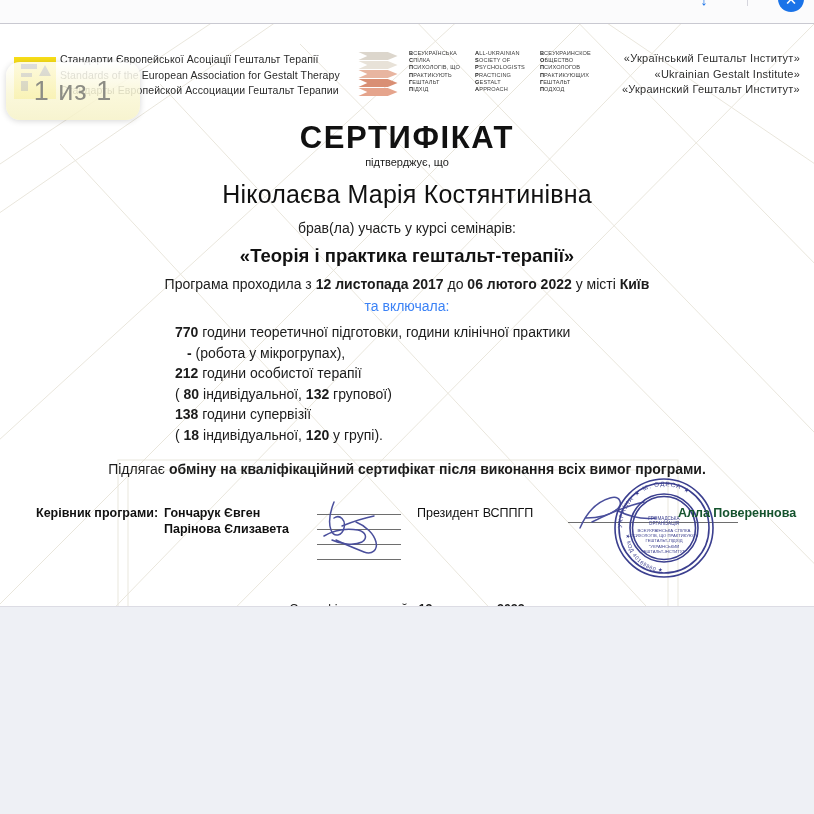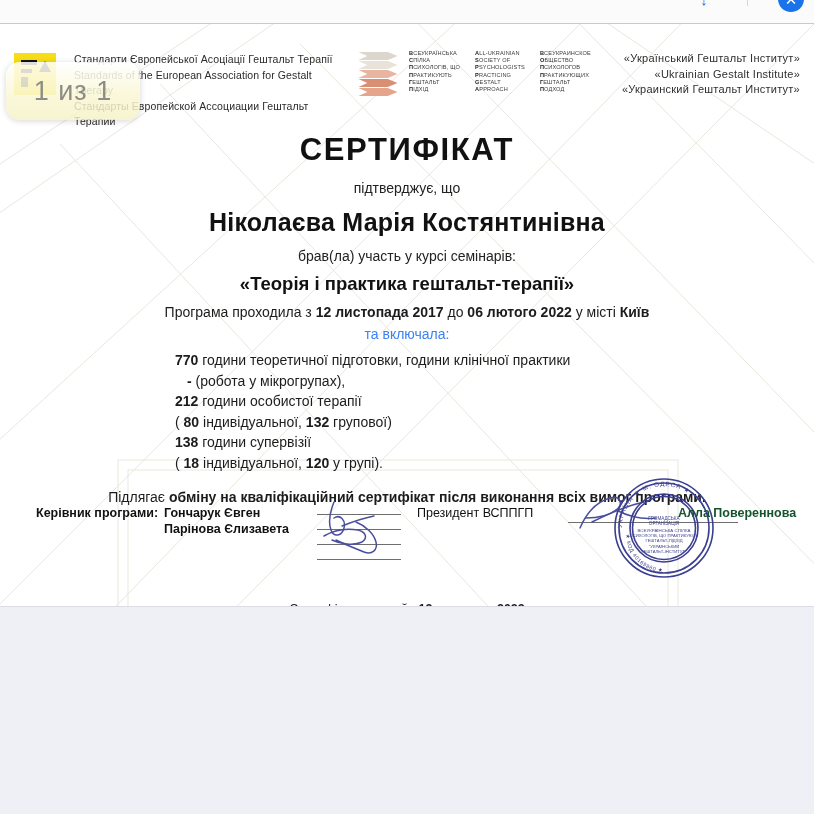--- a/index.html
+++ b/index.html
@@ -79,22 +79,22 @@
     width: 814px;
     height: 62px;
     display: flex;
     align-items: flex-start;
     box-sizing: border-box;
     padding: 0 14px;
   }
 
   #eagt-block {
     display: flex;
-    align-items: flex-start;
-    gap: 18px;
+    align-items: flex-end;
+    gap: 4px;
     width: 330px;
     flex: none;
   }
   #eagt-logo-mark {
     width: 42px; height: 42px;
     background: #f7dd18;
     position: relative;
     flex: none;
     margin-top: 3px;
   }
@@ -174,30 +174,29 @@
     position: absolute;
     left: 0; top: 96px;
     width: 814px;
     text-align: center;
   }
   #cert-title {
     font-size: 31px;
     font-weight: 800;
     letter-spacing: 1.6px;
     color: #111;
-    margin: 12px;
+    margin: 0;
   }
   #cert-subtitle {
-    font-size: 14px;
-    margin-top: 11px;
+    font-size: 11px;
     color: #222;
   }
   #recipient-name {
     font-size: 25px;
-    font-weight: 700;
+    font-weight: 400;
     margin-top: 12px;
     color: #111;
     letter-spacing: .2px;
   }
   #participation-line {
     font-size: 14px;
     margin-top: 11px;
     color: #222;
   }
   #course-name {

